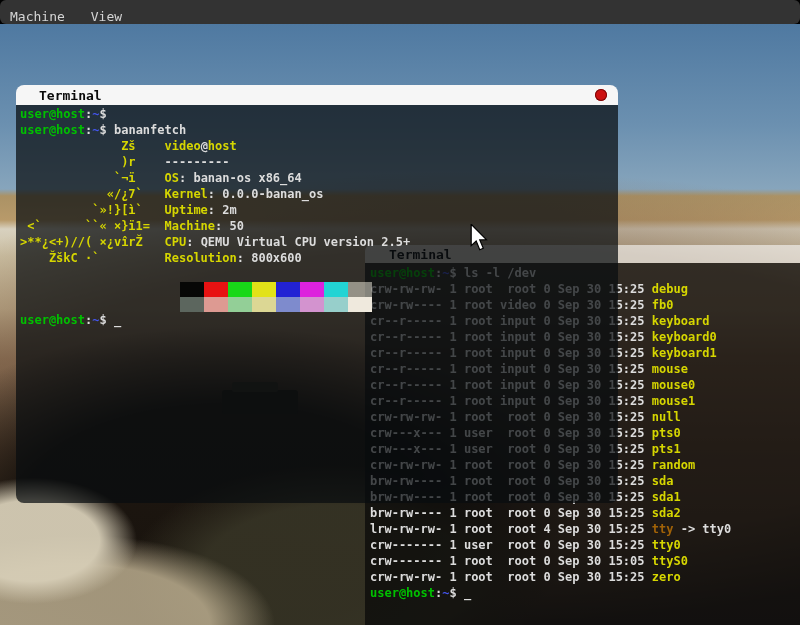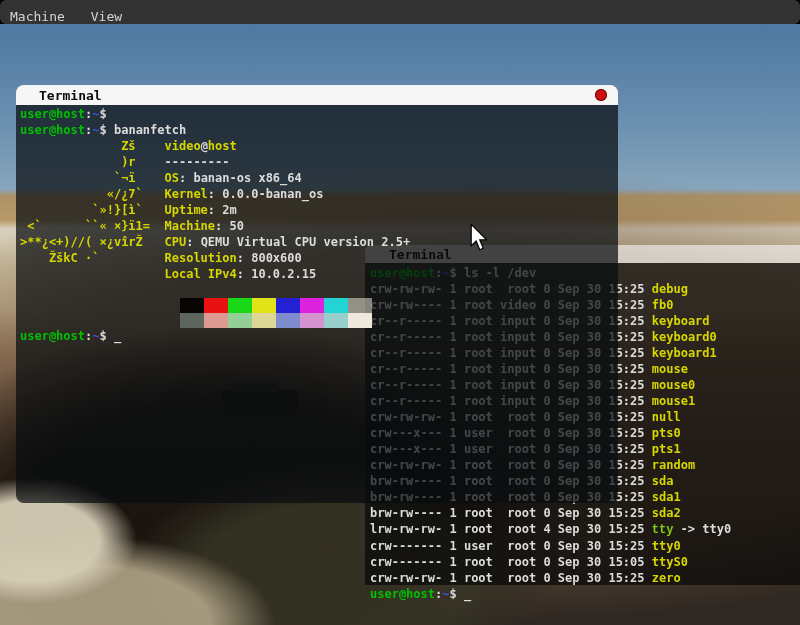--- a/index.html
+++ b/index.html
@@ -32,21 +32,21 @@
   .truck::before { content:""; position:absolute; left:10px; top:-8px; width:46px;
                    height:10px; background:#2a241c; border-radius:2px; }
 
   
   .tline { white-space:pre; font-size:12px; line-height:16px; font-weight:bold;
            color:#dcdcdc; }
   .c-fg     { color:#dcdcdc; }
   .c-green  { color:#00c000; }
   .c-blue   { color:#4455ee; }
   .c-yellow { color:#d6d600; }
-  .c-cyan   { color:#84cc16;font-family:Liberation Mono, monospace; }
+  .c-cyan   { color:#a16207; }
 
   
   .term1 { position:absolute; left:16px; top:85px; width:602px; height:418px;
            z-index:2; border-radius:8px; overflow:hidden; }
   .term1 .titlebar { height:20px; background:#f6f6f6; position:relative;
                      display:flex; align-items:center; padding-left:6px; }
   .titletext { font-size:13px; font-weight:bold; color:#0a0a0a;
                font-family:"DejaVu Sans Mono",monospace;margin-left:17px; }
   .closebtn { position:absolute; right:11px; top:4px; width:12px; height:12px;
               border-radius:50%; background:#cc1010; box-shadow:inset 0 0 0 1px #7a0808; }
@@ -55,21 +55,21 @@
 
   
   .prow { margin-left:160px; height:15px; font-size:0; white-space:pre; }
   .swatch { display:inline-block; width:24px; height:15px; }
 
   
   .term2 { position:absolute; left:365px; top:245px; width:435px; height:380px;
            z-index:1; border-top-left-radius:6px; overflow:hidden; }
   .term2 .titlebar { height:18px; background:rgba(250,250,250,0.60);
                      display:flex; align-items:center; padding-left:7px; }
-  .term2 .content { height:322px; background:rgba(8,8,8,0.72); padding:2px 8px 0 5px; }
+  .term2 .content { height:362px; background:rgba(8,8,8,0.72); padding:2px 8px 0 5px; }
 
   
   .mousecur { position:absolute; left:470px; top:224px; z-index:10; }
 </style>
 </head>
 <body>
 
 <div id="screen">
 
   <div class="menubar">
@@ -122,21 +122,20 @@
       <div class="tline"><span><span class="c-green">user@host</span><span class="c-fg">:</span><span class="c-blue">~</span><span class="c-fg">$ </span></span><span>bananfetch</span></div>
       <div id="fetchout">
           <div class="tline"><span class="c-yellow">              Zš    </span><span class="c-yellow">video</span><span class="c-fg">@</span><span class="c-yellow">host</span></div>
           <div class="tline"><span class="c-yellow">              )r    </span><span class="c-fg">---------</span></div>
           <div class="tline"><span class="c-yellow">             `¬ï    </span><span class="c-yellow">OS</span><span class="c-fg">: banan-os x86_64</span></div>
           <div class="tline"><span class="c-yellow">            «/¿7`   </span><span class="c-yellow">Kernel</span><span class="c-fg">: 0.0.0-banan_os</span></div>
           <div class="tline"><span class="c-yellow">          `»!}[ì`   </span><span class="c-yellow">Uptime</span><span class="c-fg">: 2m</span></div>
           <div class="tline"><span class="c-yellow"> &lt;`      ``« ×}ï1=  </span><span class="c-yellow">Machine</span><span class="c-fg">: 50</span></div>
           <div class="tline"><span class="c-yellow">&gt;**¿&lt;+)//( ×¿vîrŽ   </span><span class="c-yellow">CPU</span><span class="c-fg">: QEMU Virtual CPU version 2.5+</span></div>
           <div class="tline"><span class="c-yellow">    ŽškC ·`         </span><span class="c-yellow">Resolution</span><span class="c-fg">: 800x600</span></div>
-          <div class="tline"><span class="c-yellow">                    </span><span class="c-yellow">Local IPv4</span><span class="c-fg">: 10.0.2.15</span></div>
         </div>
       <div class="tline"> </div>
       <div id="paletteout">
           <div class="prow"><span class="swatch" style="background: rgba(0, 0, 0, 0.85);"></span><span class="swatch" style="background: rgb(232, 18, 18);"></span><span class="swatch" style="background: rgb(24, 216, 24);"></span><span class="swatch" style="background: rgb(226, 226, 24);"></span><span class="swatch" style="background: rgb(34, 34, 212);"></span><span class="swatch" style="background: rgb(221, 34, 221);"></span><span class="swatch" style="background: rgb(34, 212, 212);"></span><span class="swatch" style="background: rgba(248, 243, 228, 0.5);"></span></div>
           <div class="prow"><span class="swatch" style="background: rgb(92, 102, 94);"></span><span class="swatch" style="background: rgb(221, 154, 146);"></span><span class="swatch" style="background: rgb(147, 207, 151);"></span><span class="swatch" style="background: rgb(220, 215, 148);"></span><span class="swatch" style="background: rgb(126, 139, 205);"></span><span class="swatch" style="background: rgb(211, 147, 207);"></span><span class="swatch" style="background: rgb(151, 207, 203);"></span><span class="swatch" style="background: rgb(239, 233, 221);"></span></div>
         </div>
       <div class="tline"><span><span class="c-green">user@host</span><span class="c-fg">:</span><span class="c-blue">~</span><span class="c-fg">$ </span></span><span class="c-fg">_</span></div>
     </div>
   </div>
 

